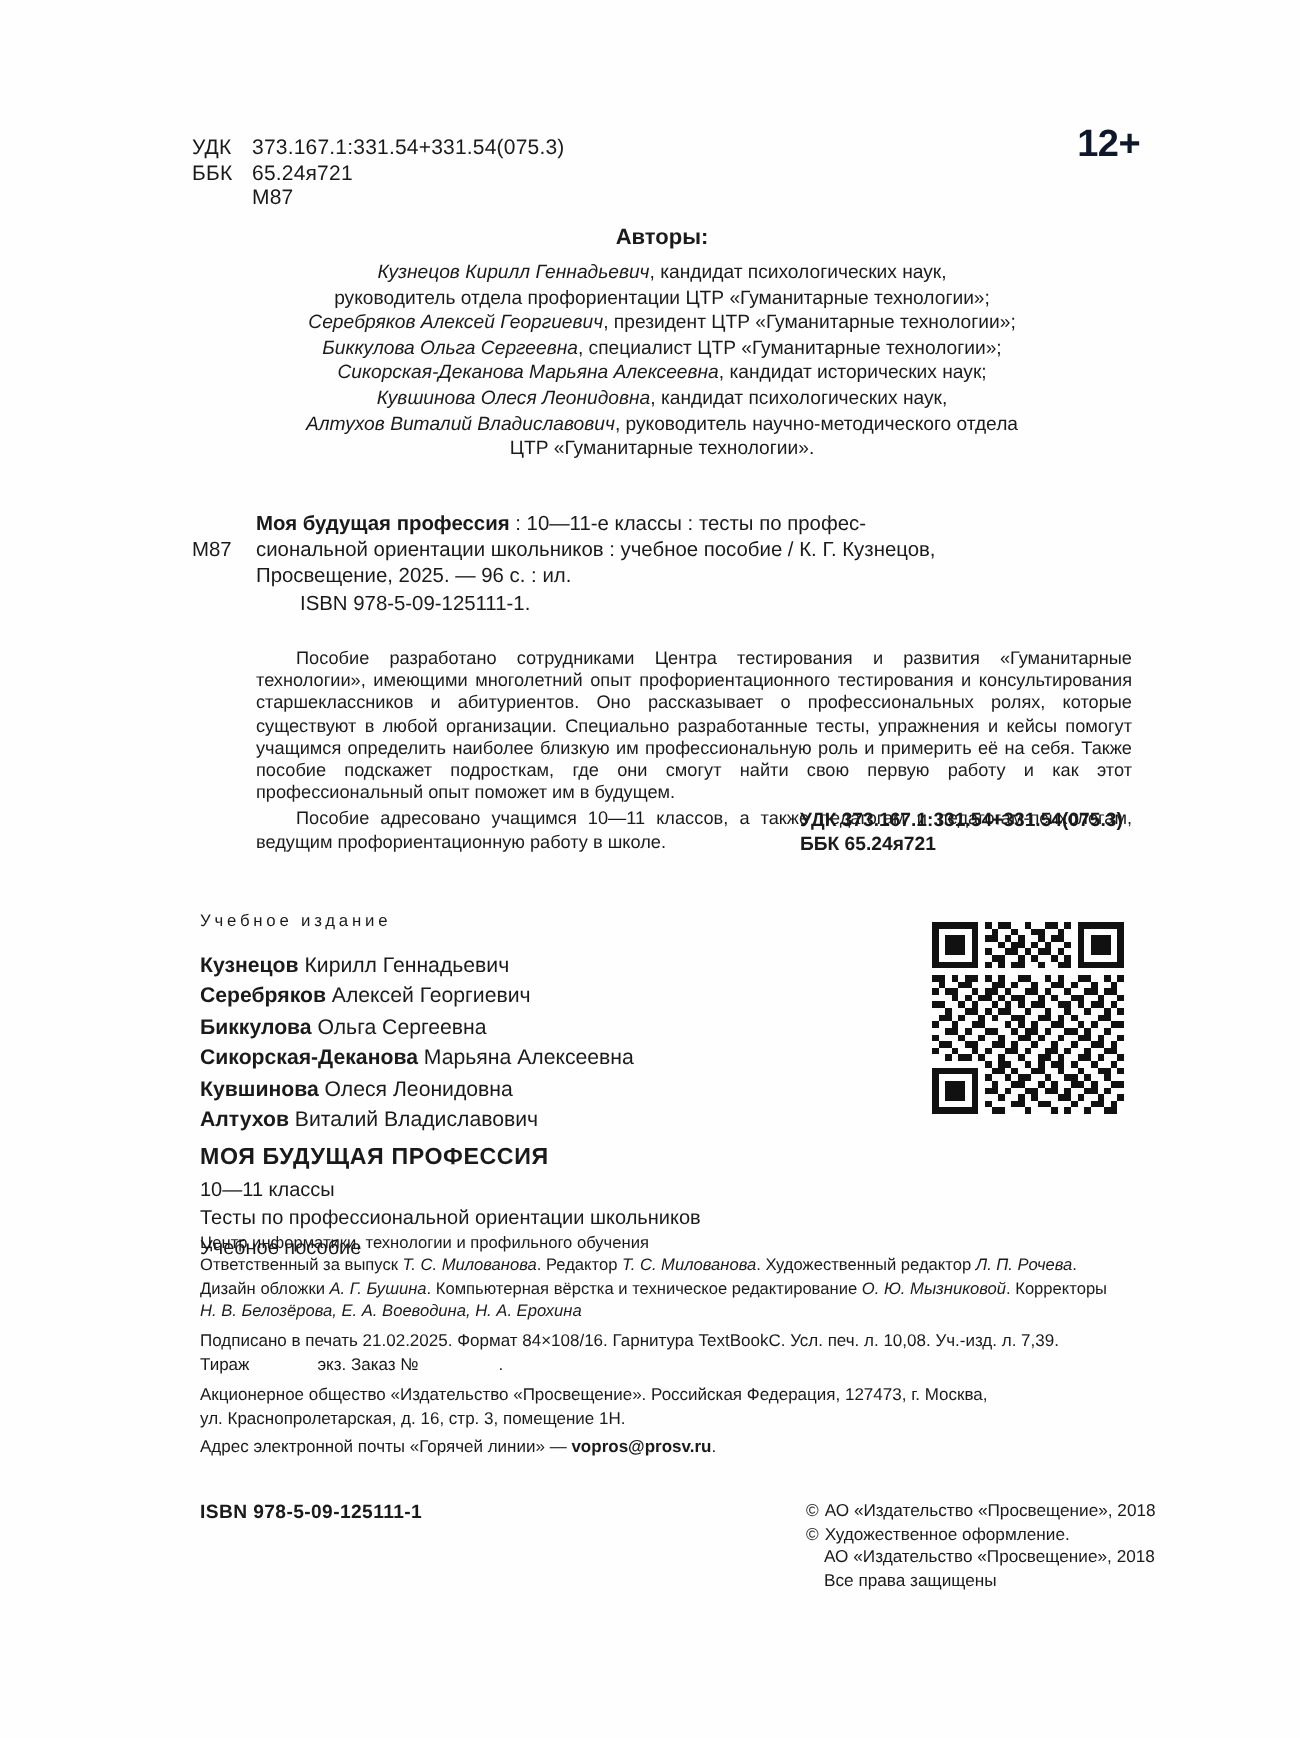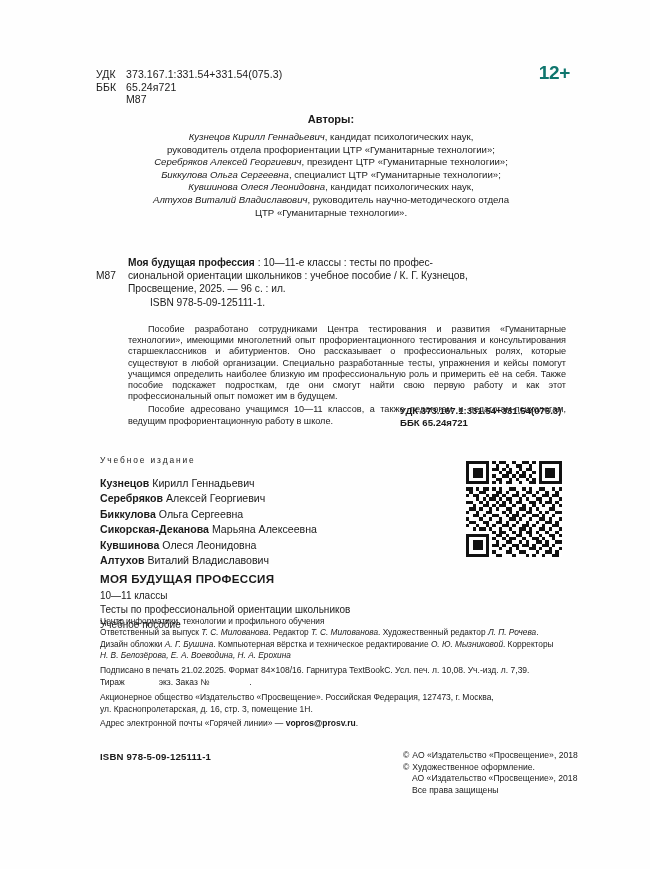--- a/index.html
+++ b/index.html
@@ -39,21 +39,21 @@
   }
   .codes .crow { display: block; }
   .codes .clabel {
     display: inline-block;
     width: 30px;
   }
   .age-badge {
     font-size: 19px;
     font-weight: 700;
     letter-spacing: -.3px;
-    color: #0f766e;
+    color: #0f172a;
     margin-top: -6px;
     margin-right: 6px;
   }
 
   
   .authors {
     position: absolute;
     left: 96px;
     top: 113px;
     width: 470px;
@@ -236,20 +236,21 @@
     </div>
     <div class="age-badge">12+</div>
   </div>
 
   <div class="authors">
     <div class="authors-title">Авторы:</div>
     <div class="author-line"><i>Кузнецов Кирилл Геннадьевич</i><span>, кандидат психологических наук,</span></div>
     <div class="author-line"><span>руководитель отдела профориентации ЦТР «Гуманитарные технологии»;</span></div>
     <div class="author-line"><i>Серебряков Алексей Георгиевич</i><span>, президент ЦТР «Гуманитарные технологии»;</span></div>
     <div class="author-line"><i>Биккулова Ольга Сергеевна</i><span>, специалист ЦТР «Гуманитарные технологии»;</span></div>
+    <div class="author-line"><i>Сикорская-Деканова Марьяна Алексеевна</i><span>, кандидат исторических наук;</span></div>
     <div class="author-line"><i>Кувшинова Олеся Леонидовна</i><span>, кандидат психологических наук,</span></div>
     <div class="author-line"><i>Алтухов Виталий Владиславович</i><span>, руководитель научно-методического отдела</span></div>
     <div class="author-line"><span>ЦТР «Гуманитарные технологии».</span></div>
   </div>
 
   <div class="biblio">
     <div class="sig">М87</div>
     <div class="body">
       <span class="ln"><span class="title-b">Моя будущая профессия</span><span> : 10—11-е классы : тесты по профес-</span></span>
       <span class="ln">сиональной ориентации школьников : учебное пособие / К. Г. Кузнецов,</span>

